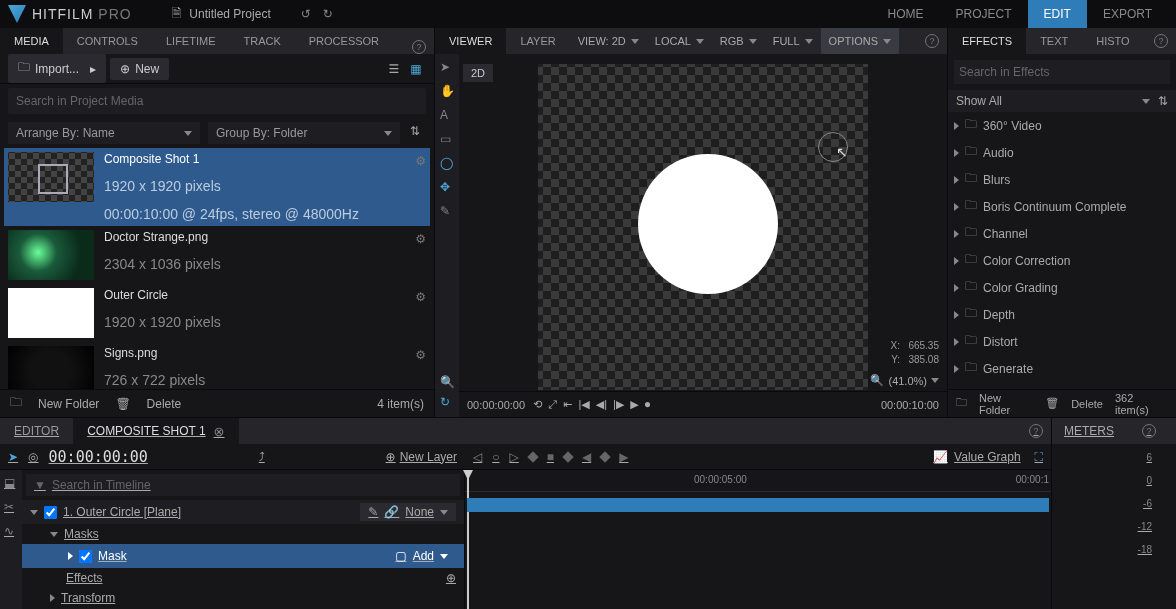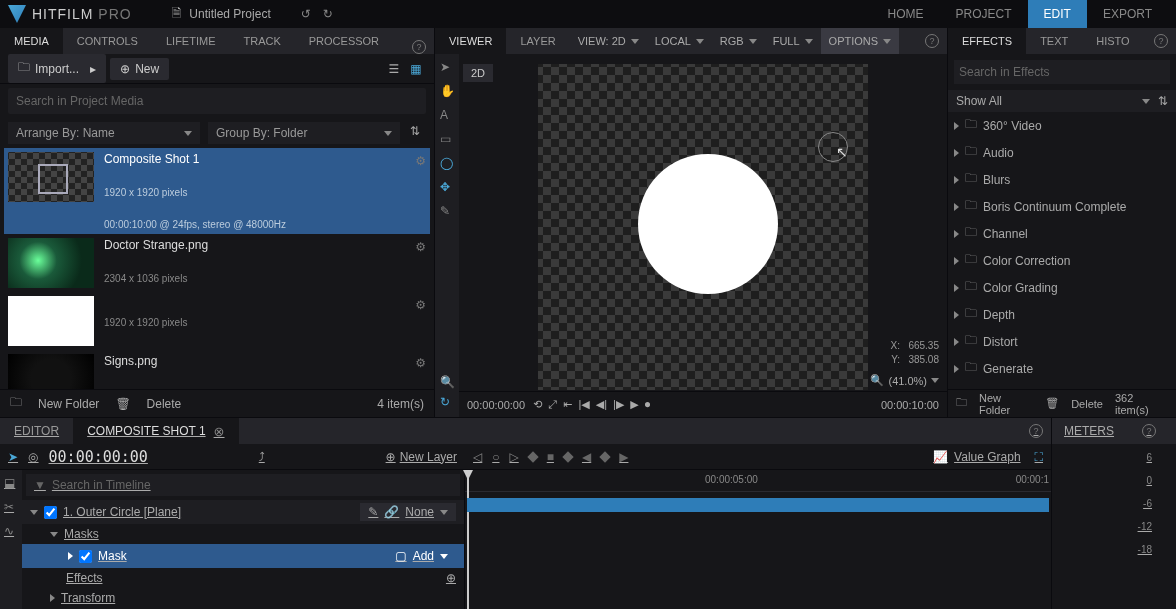--- a/index.html
+++ b/index.html
@@ -48,21 +48,21 @@
     .media-item.selected { background: #2e5a8e; }
     .media-thumb { width: 86px; height: 50px; background: #333; flex-shrink: 0; }
     .thumb-checker { background: repeating-conic-gradient(#444 0% 25%, #222 0% 50%) 50% / 12px 12px; position: relative; }
     .thumb-checker::after { content:""; position:absolute; left:30px; top:12px; width:26px; height:26px; border:2px solid #aab; }
     .thumb-strange { background: radial-gradient(circle at 35% 45%, #6aff9a 0%, #1a5a3a 30%, #0a2a1a 70%); }
     .thumb-white { background: #fff; }
     .thumb-signs { background: radial-gradient(circle, #111 40%, #000 100%); }
     .media-info { flex: 1; }
     .media-title { color: #ddd; font-size: 12px; }
     .media-item.selected .media-title { color: #fff; }
-    .media-meta { color: #888; font-size: 10px; margin-top: 21px; }
+    .media-meta { color: #888; font-size: 14px; margin-top: 12px; }
     .media-item.selected .media-meta { color: #bcd; }
     .gear-icon { color: #777; cursor: pointer; margin-top: 2px; }
     
     .media-footer { height: 28px; border-top: 1px solid #0a0a0e; display: flex; align-items: center; padding: 0 10px; gap: 16px; }
     .media-footer .count { margin-left: auto; }
     
     
     .viewer-panel { flex: 1; background: #161619; display: flex; border-right: 1px solid #0a0a0e; }
     .viewer-tools { width: 24px; background: #1e1e22; display: flex; flex-direction: column; align-items: center; padding-top: 6px; gap: 10px; }
     .tool-icon { width: 14px; height: 14px; color: #888; cursor: pointer; }
@@ -245,20 +245,21 @@
           <div class="media-thumb thumb-strange"></div>
           <div class="media-info">
             <div class="media-title">Doctor Strange.png</div>
             <div class="media-meta">2304 x 1036 pixels</div>
           </div>
           <div class="gear-icon">⚙</div>
         </div>
         <div class="media-item">
           <div class="media-thumb thumb-white"></div>
           <div class="media-info">
+            <div class="media-title">Outer Circle</div>
             <div class="media-meta">1920 x 1920 pixels</div>
           </div>
           <div class="gear-icon">⚙</div>
         </div>
         <div class="media-item">
           <div class="media-thumb thumb-signs"></div>
           <div class="media-info">
             <div class="media-title">Signs.png</div>
             <div class="media-meta">726 x 722 pixels</div>
           </div>
@@ -478,21 +479,21 @@
           <span>Effects</span>
           <span style="margin-left:auto">⊕</span>
         </div>
         <div class="layer-row indent-1">
           <div class="triangle-r"></div>
           <span>Transform</span>
         </div>
       </div>
       <div class="timeline-area">
         <div class="time-ruler">
-          <span class="ruler-mark" style="left:240px">00:00:05:00</span>
+          <span class="ruler-mark" style="left:229px">00:00:05:00</span>
           <span class="ruler-mark" style="right:2px">00:00:1</span>
         </div>
         <div class="playhead"></div>
         <div class="track-bar"></div>
       </div>
     </div>
   </div>
   <div class="meters-panel">
     <div class="meters-tab">
       <span>METERS</span>

